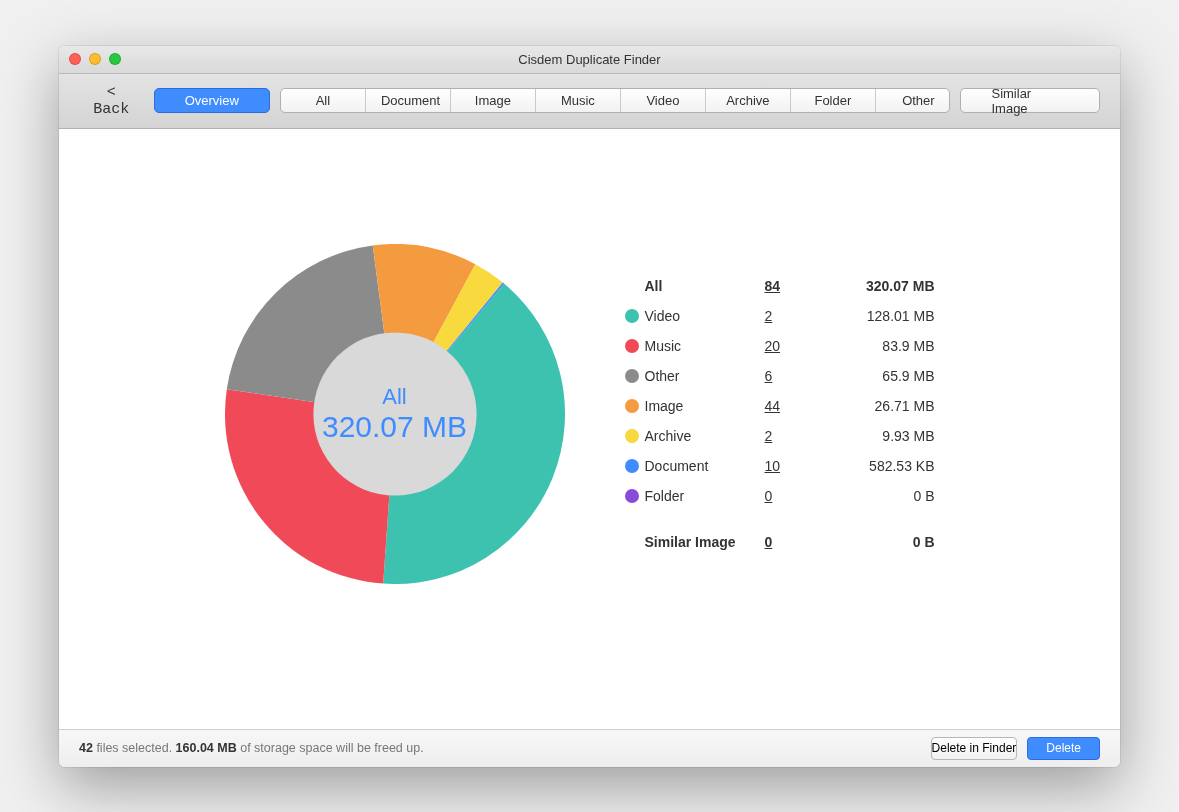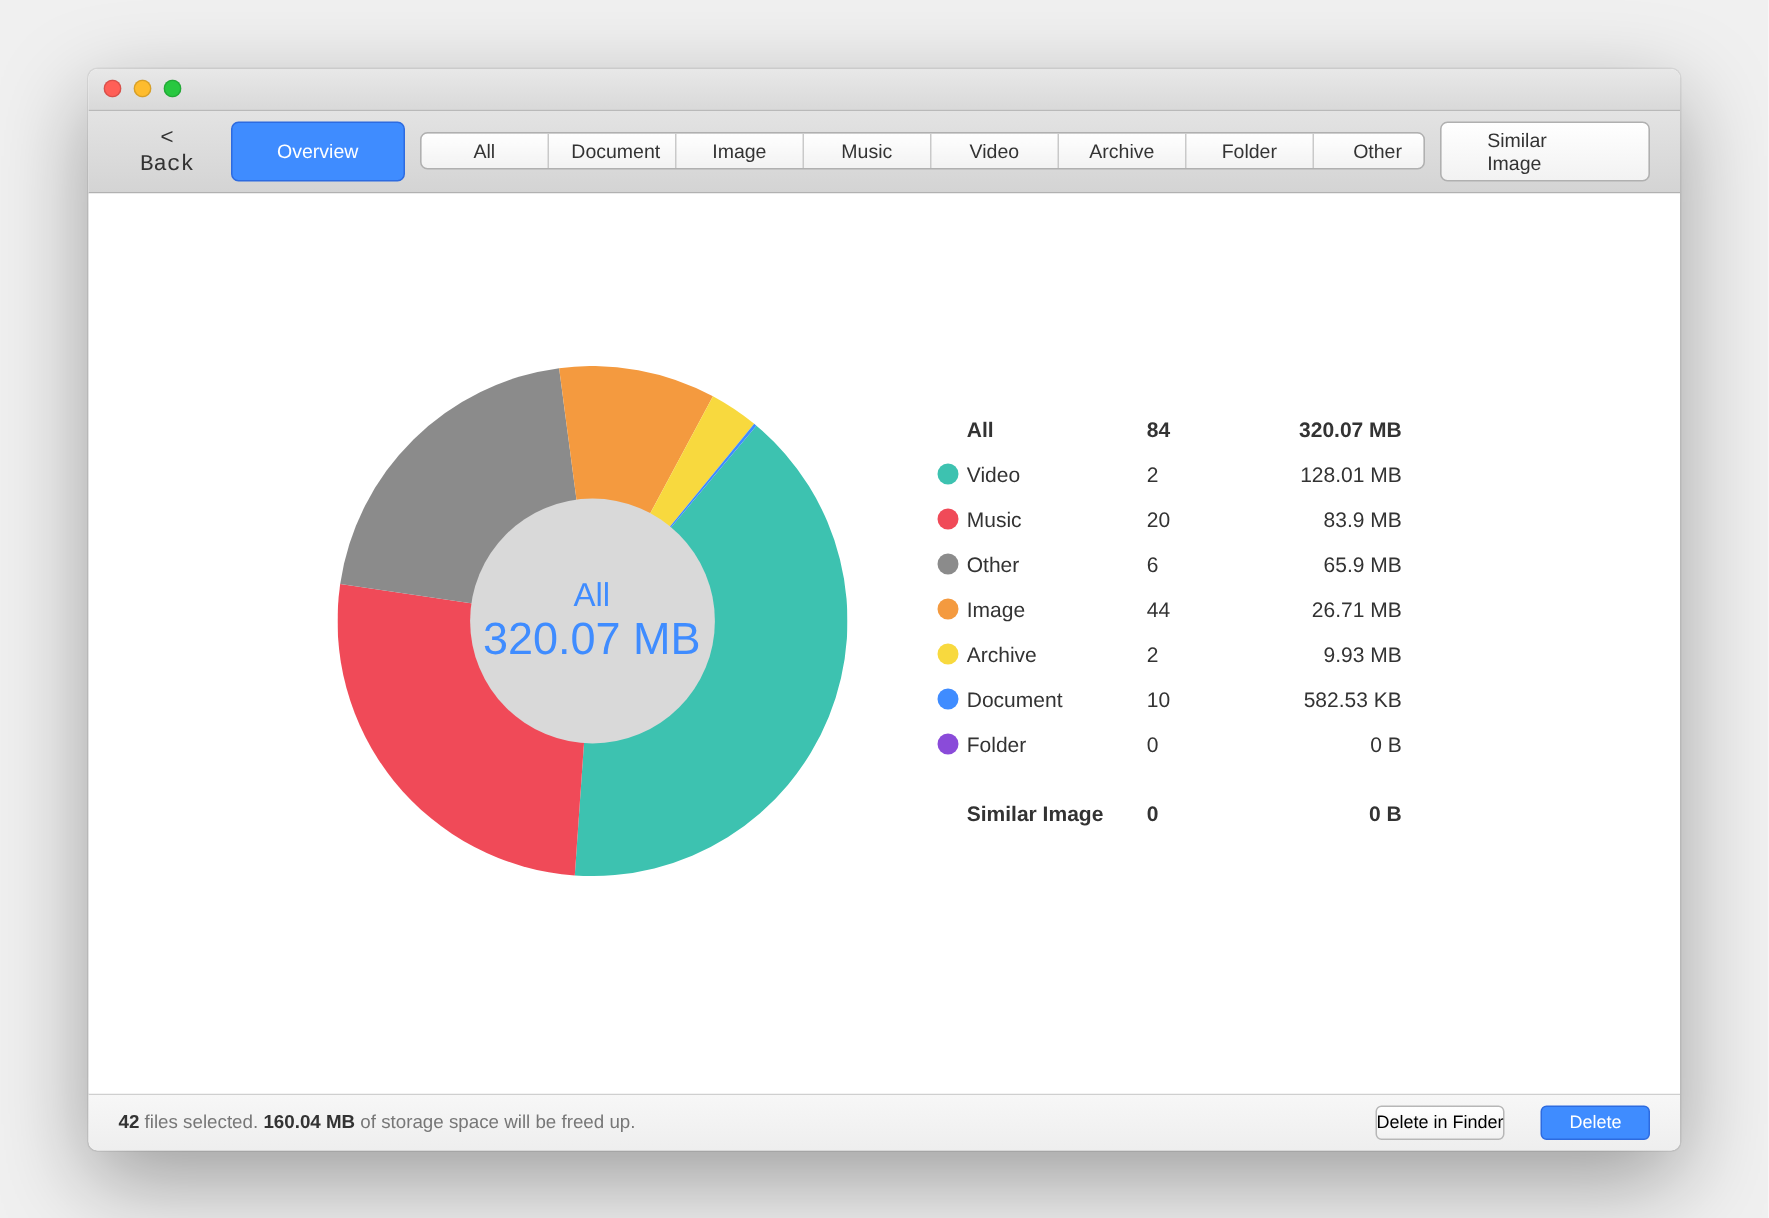--- a/index.html
+++ b/index.html
@@ -50,21 +50,21 @@
       background: linear-gradient(#e3e3e3,#d4d4d4);
       border-bottom: 1px solid #b1b1b1;
       display:flex; align-items:center; gap:10px;
       padding: 0 20px;
     }
     .back {
       font-size:15px; color:#333; background:none; border:none;
       padding: 4px 6px; cursor:pointer;font-family:Liberation Mono, monospace;
     }
     .pill {
-      height: 40px;
+      height: 25px;
       padding: 0 30px;
       border-radius: 5px;
       border: 1px solid #b0b0b0;
       background: linear-gradient(#fff,#f2f2f2);
       font-size:13px;
       display:flex; align-items:center; justify-content:center;
       cursor:pointer;
       color:#333;
     }
     .pill.active { background:#3f8cff; color:#fff; border-color:#2d6be0; }
@@ -101,50 +101,51 @@
     
     .legend { font-size:14px; color:#333; }
     .legend-row {
       display:grid;
       grid-template-columns: 20px 120px 60px 110px;
       align-items:center;
       height:30px;
     }
     .legend-row.bold { font-weight:600; }
     .dot { width:14px; height:14px; border-radius:50%; }
-    .legend-count { text-align:left; }
+    .legend-count { text-align:left;text-decoration:underline; }
     .legend-size { text-align:right; }
     .legend-spacer { height: 16px; }
     
     .footer {
       height: 38px;
       border-top:1px solid #cfcfcf;
       background: linear-gradient(#f7f7f7,#eee);
       display:flex; align-items:center; padding: 0 20px;
-      font-size: 12.5px; color:#777;gap:14px;
+      font-size: 12.5px; color:#777;
     }
     .footer strong { color:#333; font-weight:600;}
     .footer-spacer { flex:1; }
     .btn {
       height:23px; padding: 0 0; border-radius:4px;
       border:1px solid #b7b7b7; background:linear-gradient(#fff,#f1f1f1);
       font-size:12px; cursor:pointer; margin-left:10px;
     }
     .btn.primary { background:#3f8cff; border-color:#2d6be0; color:#fff; padding: 0 18px;}
   </style>
 </head>
 <body>
 
 <div class="window">
   <div class="titlebar">
     <div class="traffic">
       <div class="light red"></div>
       <div class="light yellow"></div>
       <div class="light green"></div>
     </div>
+    <div class="title">Cisdem Duplicate Finder</div>
   </div>
 
   <div class="toolbar">
     <button class="back">&lt; Back</button>
     <div class="pill active">Overview</div>
     <div class="seg">
       <button>All</button>
       <button>Document</button>
       <button>Image</button>
       <button>Music</button>

